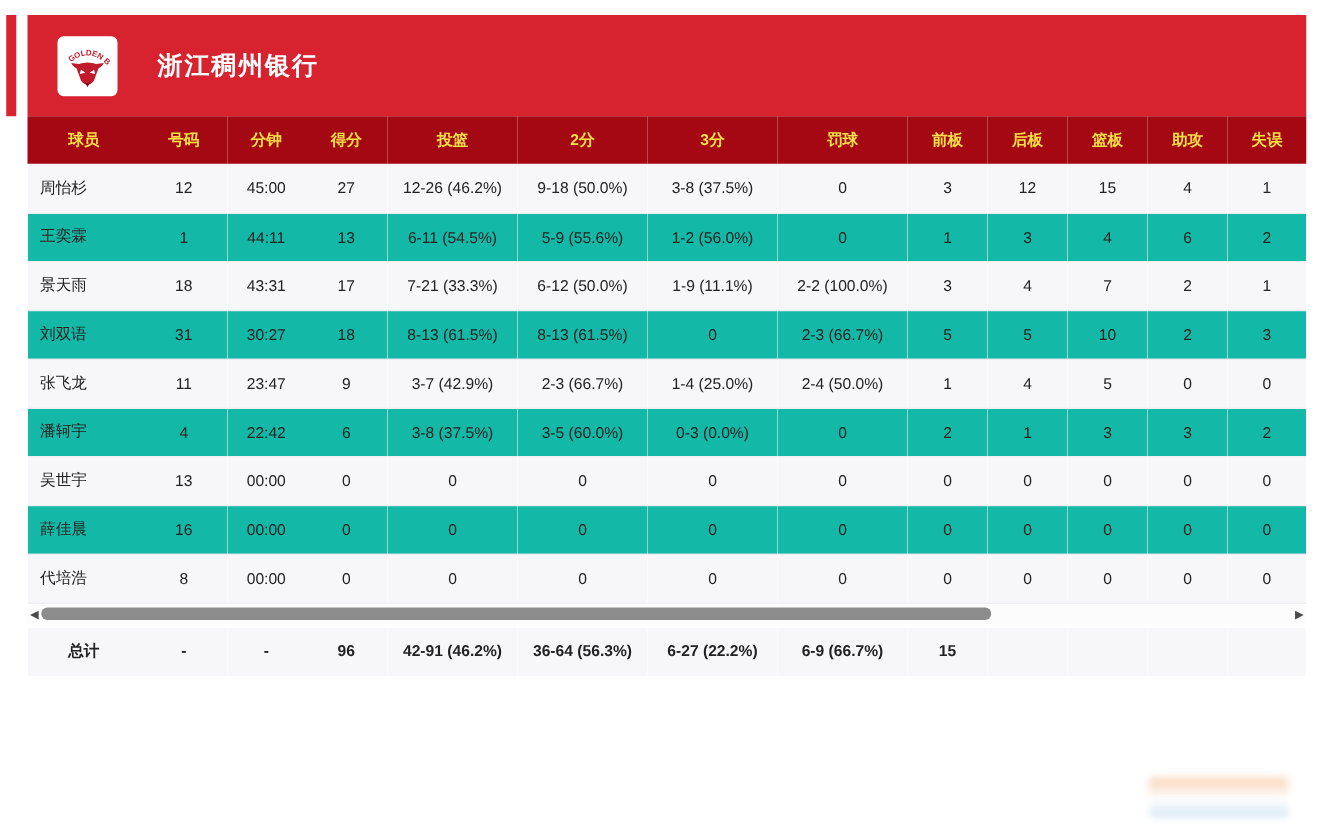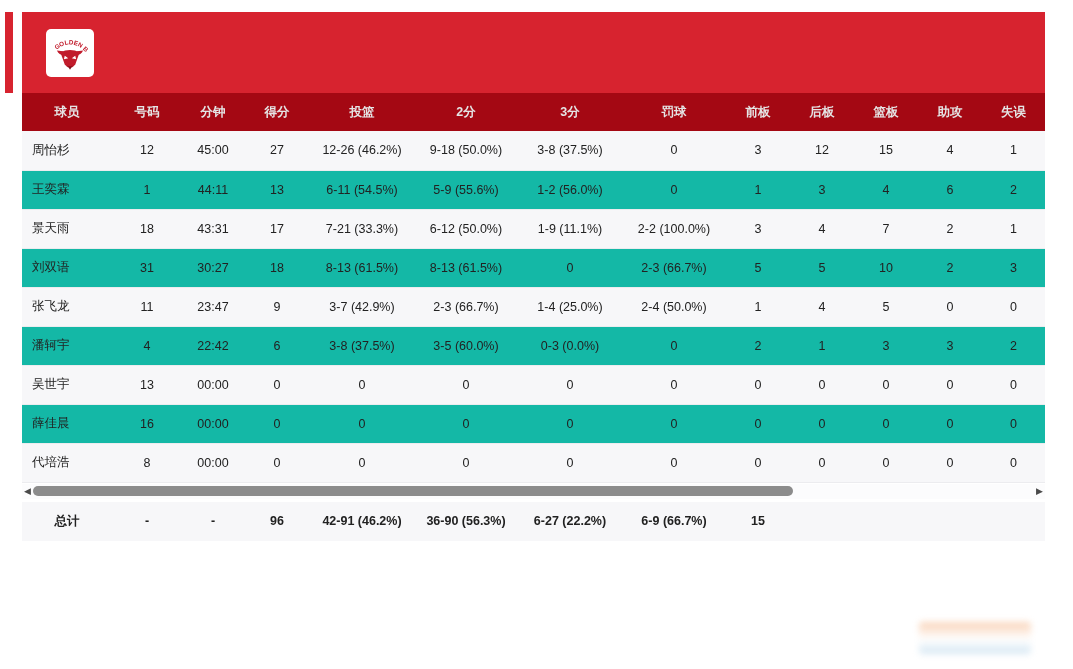--- a/index.html
+++ b/index.html
@@ -8,21 +8,21 @@
     font-family:"Liberation Sans", sans-serif;overflow:hidden;
   }
   .accent-bar{position:absolute;left:5px;top:12px;width:8px;height:81px;background:#d7232f;}
   .card{position:absolute;left:22px;top:12px;width:1023px;}
   .banner{height:81px;background:#d7232f;display:flex;align-items:center;}
   .logo-box{width:48px;height:48px;background:#fff;border-radius:5px;margin-left:24px;
     display:flex;align-items:center;justify-content:center;flex:0 0 auto;}
   .team-name{color:#ffffff;font-size:20px;font-weight:bold;margin-left:32px;letter-spacing:1.5px;}
   table.stats{border-collapse:collapse;table-layout:fixed;width:1023px;font-size:12.5px;color:#222;}
   table.stats thead tr{height:38px;background:#a40813;}
-  table.stats th{color:#e5e5e5;font-weight:bold;font-size:12.5px;text-align:center;padding:0;}
+  table.stats th{color:#fde047;font-weight:bold;font-size:12.5px;text-align:center;padding:0;}
   table.stats tbody tr{height:39px;background:#14b8a6;border-bottom:1px solid #ececef;}
   table.stats tbody tr:nth-child(odd){background:#f7f7f9;}
   table.stats td{text-align:center;padding:0;overflow:hidden;white-space:nowrap;}
   table.stats tbody td:first-child{text-align:left;padding-left:10px;}
   .scrollbar{position:relative;height:15px;margin-top:1px;background:#fcfcfd;}
   .scroll-thumb{position:absolute;left:11px;top:2px;width:760px;height:10px;border-radius:5px;background:#8c8c8c;cursor:pointer;}
   .scroll-arrow{position:absolute;top:0;font-size:9px;color:#4a4a4a;line-height:15px;cursor:pointer;user-select:none;}
   .scroll-arrow.left{left:2px;}
   .scroll-arrow.right{right:2px;}
   table.total{margin-top:3px;}
@@ -51,20 +51,21 @@
             <textPath href="#arcpath" startOffset="2">GOLDEN BULLS</textPath>
           </text>
           <path d="M9 21 Q12 27 18 26 L16 22 Z" fill="#c11b2b"></path>
           <path d="M39 21 Q36 27 30 26 L32 22 Z" fill="#c11b2b"></path>
           <path d="M13 23 Q24 18 35 23 L30 37 Q24 45 18 37 Z" fill="#c11b2b"></path>
           <path d="M18 27 L22 30 L17 31 Z" fill="#ffffff"></path>
           <path d="M30 27 L26 30 L31 31 Z" fill="#ffffff"></path>
           <path d="M21 38 Q24 41 27 38 L24 43 Z" fill="#7d0f1a"></path>
         </svg>
       </div>
+      <div class="team-name">浙江稠州银行</div>
     </div>
 
     <table class="stats">
       <colgroup>
           <col style="width: 90px;">
           <col style="width: 70px;">
           <col style="width: 62px;">
           <col style="width: 66px;">
           <col style="width: 104px;">
           <col style="width: 104px;">
@@ -254,21 +255,21 @@
           <col style="width: 64px;">
           <col style="width: 63px;">
         </colgroup>
       <tbody id="total-body">
           <tr>
             <td>总计</td>
             <td>-</td>
             <td>-</td>
             <td>96</td>
             <td>42-91 (46.2%)</td>
-            <td>36-90 (56.3%)</td>
+            <td>36-64 (56.3%)</td>
             <td>6-27 (22.2%)</td>
             <td>6-9 (66.7%)</td>
             <td>15</td>
             <td></td>
             <td></td>
             <td></td>
             <td></td>
           </tr>
         </tbody>
     </table>

